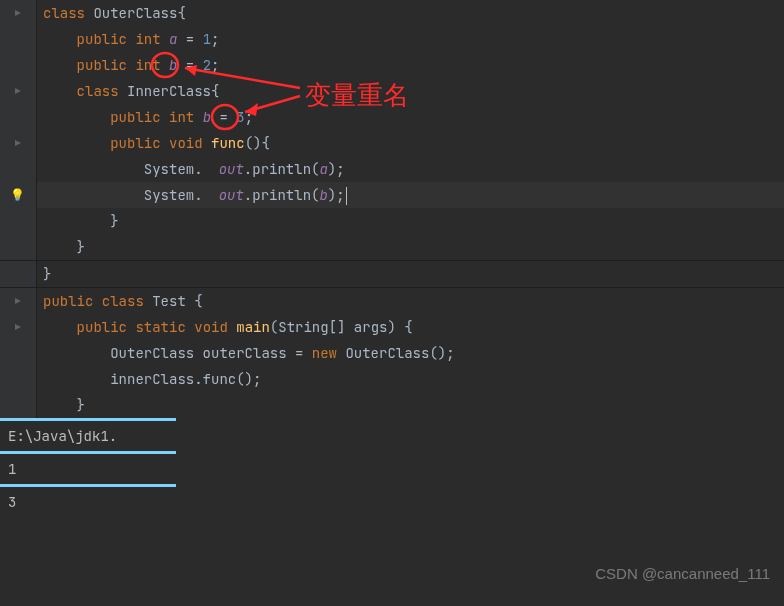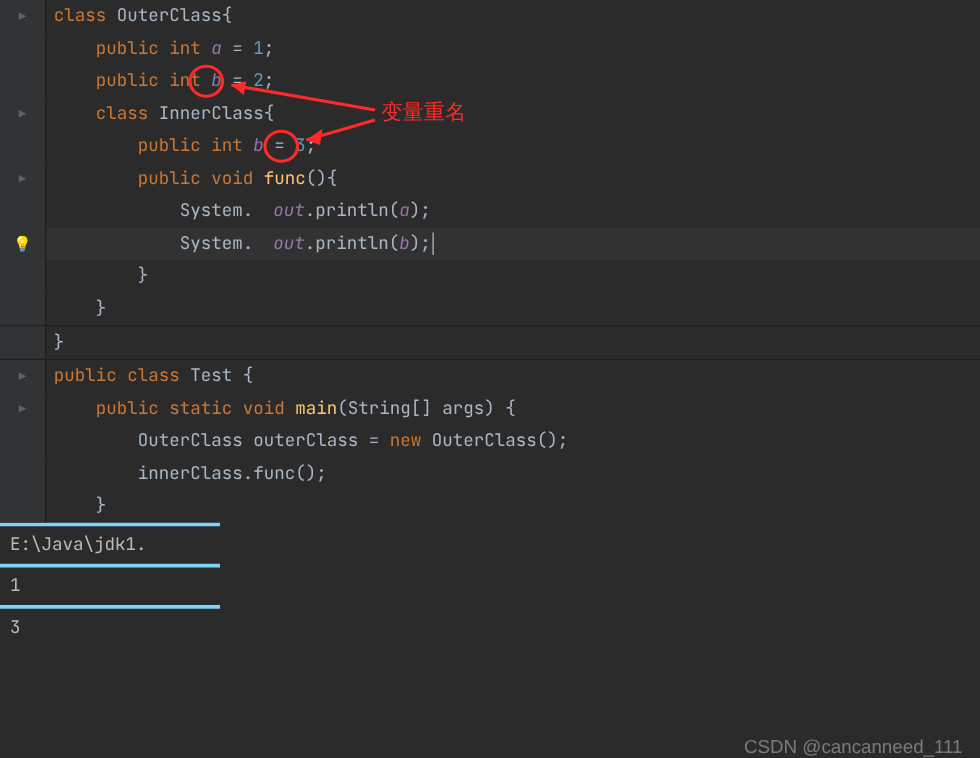--- a/index.html
+++ b/index.html
@@ -66,37 +66,37 @@
     font-size: 14px;
     line-height: 22px;
     width: 160px;
   }
   .console-wrap {
     background:#3c3f41;
     width:170px;
   }
   .watermark {
     position: absolute;
-    bottom: 0;
+    bottom: 24px;
     right: 14px;
     color: rgba(200,200,200,0.5);
     font-family: Arial, sans-serif;
     font-size: 15px;
   }
   svg.anno {
     position: absolute;
     top: 0;
     left: 0;
     pointer-events: none;
   }
   .anno-text {
     position: absolute;
     color: #ff2a2a;
     font-family: "KaiTi","SimSun",serif;
-    font-size: 17px;
+    font-size: 26px;
     font-weight: 500;
   }
   .caret {
     display:inline-block;
     width:1px;
     height:18px;
     background:#bbbbbb;
     vertical-align:middle;
     margin-left:1px;
   }

